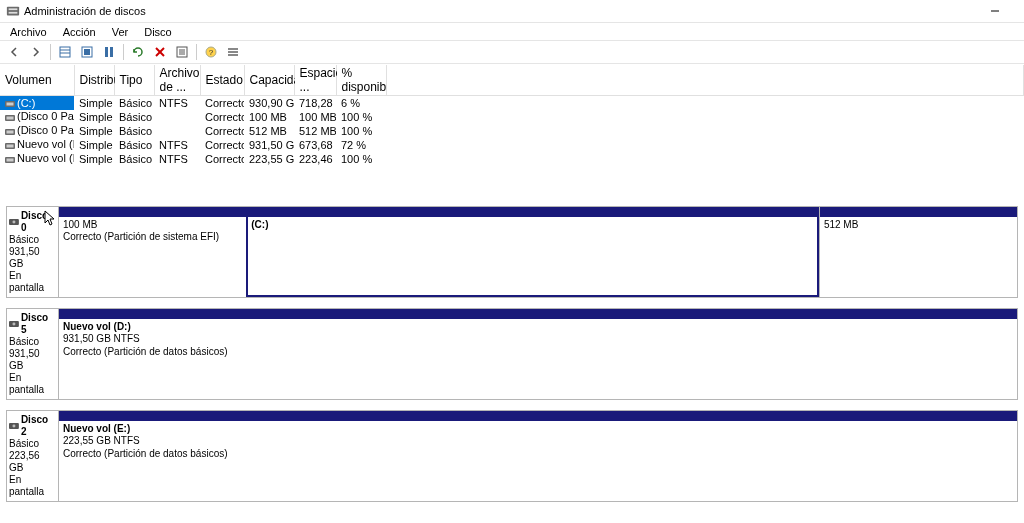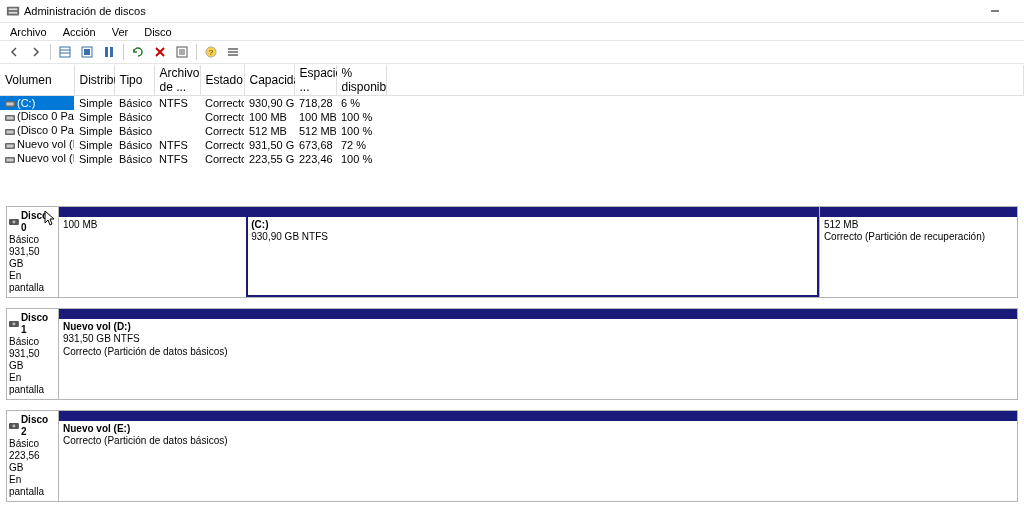--- a/index.html
+++ b/index.html
@@ -242,46 +242,45 @@
         </div>
         <div>Básico</div>
         <div>931,50 GB</div>
         <div>En pantalla</div>
       </div>
       <div class="parts">
         <div class="part" style="flex: 19 1 0%;">
           <div class="pbar"></div>
           <div class="pbody">
             <div>100 MB</div>
+            <div>Correcto (Partición de sistema EFI)</div>
           </div>
         </div>
         <div class="part highlight" style="flex: 58 1 0%;">
           <div class="pbar"></div>
           <div class="pbody">
             <div class="pname">(C:)</div>
-            <div>930,90 GB NTFS</div>
           </div>
         </div>
         <div class="part" style="flex: 20 1 0%;">
           <div class="pbar"></div>
           <div class="pbody">
             <div>512 MB</div>
-            <div>Correcto (Partición de recuperación)</div>
           </div>
         </div>
       </div>
     </div>
     <div class="disk-row">
       <div class="disk-header">
         <div class="dname">
           <svg class="disk-ico" viewBox="0 0 10 10">
             <rect x="0" y="2" width="10" height="6" rx="1" fill="#555"></rect>
             <circle cx="5" cy="5" r="1.5" fill="#bbb"></circle>
           </svg>
-          <span>Disco 1</span>
+          <span>Disco 5</span>
         </div>
         <div>Básico</div>
         <div>931,50 GB</div>
         <div>En pantalla</div>
       </div>
       <div class="parts">
         <div class="part" style="flex: 100 1 0%;">
           <div class="pbar"></div>
           <div class="pbody">
             <div class="pname">Nuevo vol  (D:)</div>
@@ -302,20 +301,21 @@
         </div>
         <div>Básico</div>
         <div>223,56 GB</div>
         <div>En pantalla</div>
       </div>
       <div class="parts">
         <div class="part" style="flex: 100 1 0%;">
           <div class="pbar"></div>
           <div class="pbody">
             <div class="pname">Nuevo vol  (E:)</div>
+            <div>223,55 GB NTFS</div>
             <div>Correcto (Partición de datos básicos)</div>
           </div>
         </div>
       </div>
     </div>
   </div>
 
 <svg class="cursor" style="left:44px; top:210px;" viewBox="0 0 12 18">
     <path d="M1 1 L1 13 L4 10 L6 15 L8 14 L6 9 L10 9 Z" fill="#fff" stroke="#000" stroke-width="1"></path>
   </svg>

